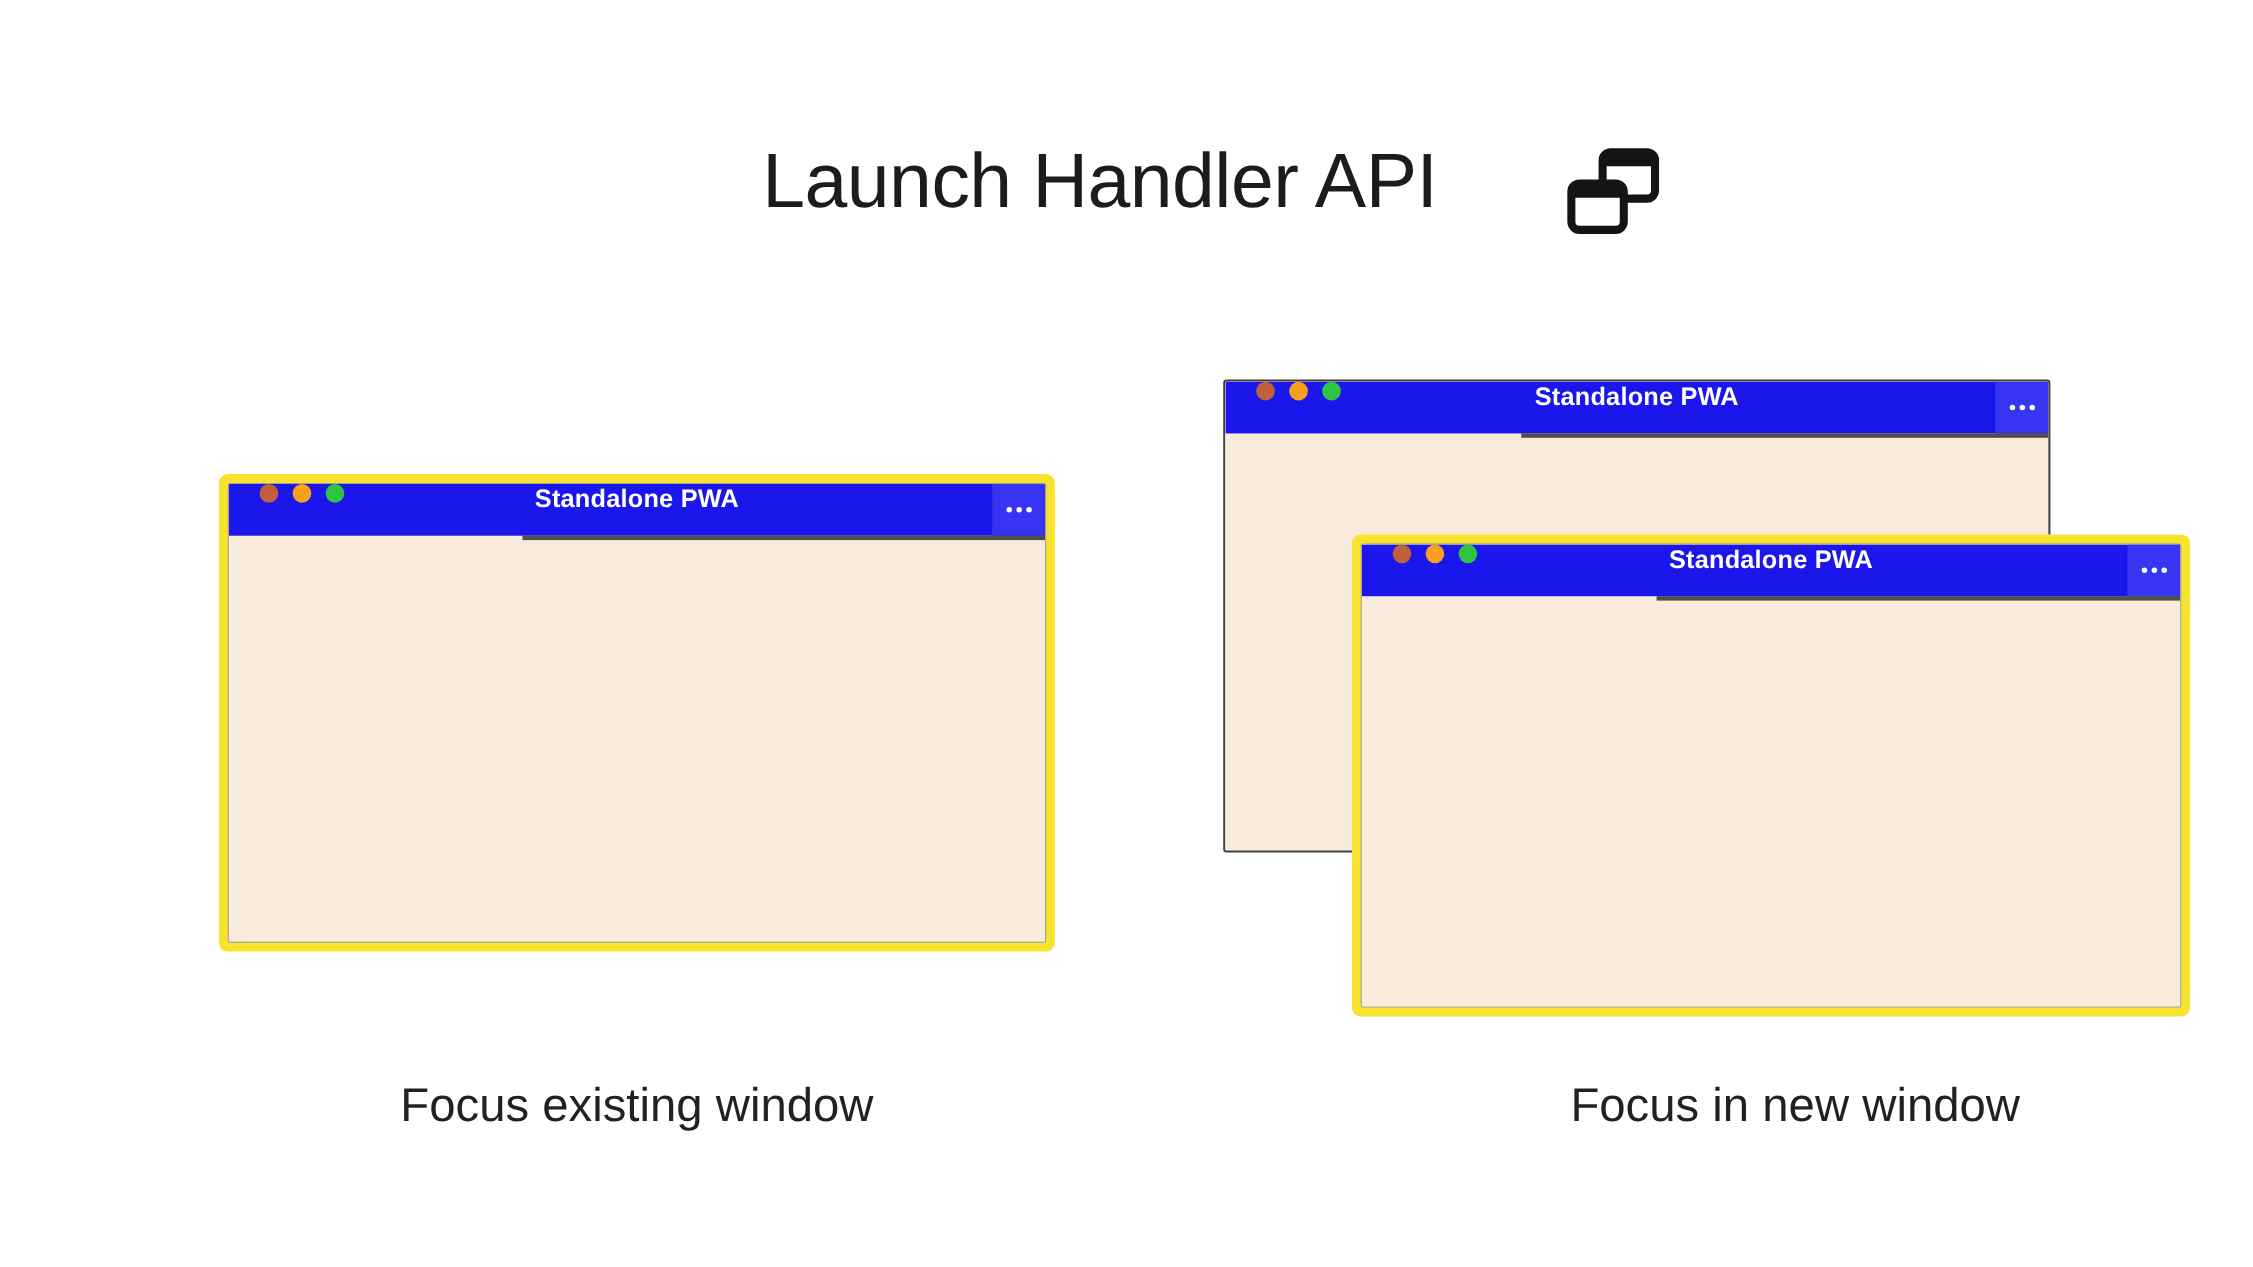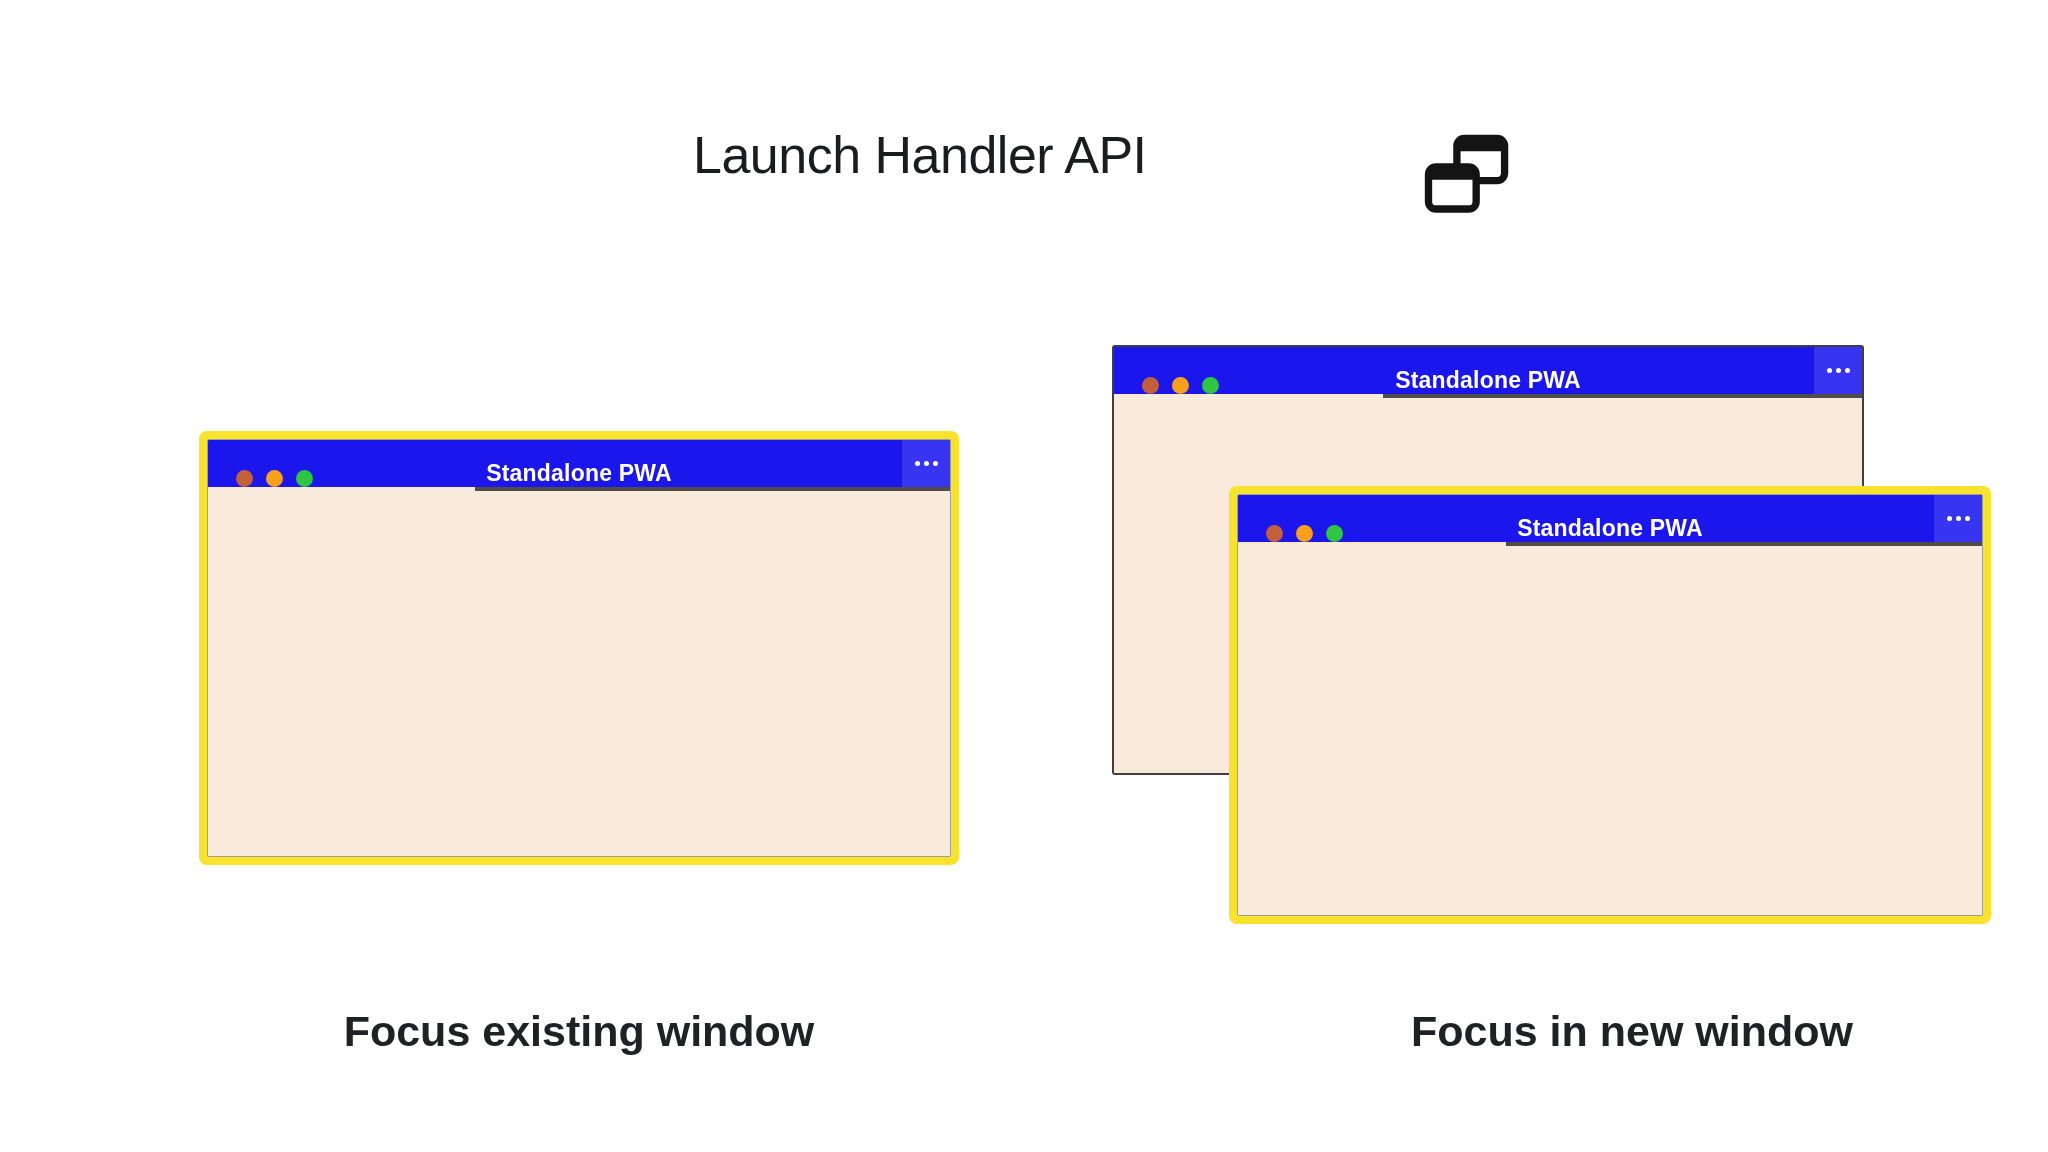--- a/index.html
+++ b/index.html
@@ -8,21 +8,21 @@
     position: relative;
     background: #ffffff;
     font-family: "Liberation Sans", sans-serif;
     overflow: hidden;
   }
 
   
   .slide-title {
     position: absolute;
     left: 693px; top: 128px;
-    font-size: 52px;
+    font-size: 70px;
     line-height: 1.05;
     font-weight: 400;
     letter-spacing: -0.5px;
     color: #1b1c1e;
     white-space: nowrap;
   }
   .title-icon {
     position: absolute;
     left: 1423px; top: 132px;
     width: 88px; height: 88px;
@@ -51,21 +51,21 @@
     overflow: hidden;
   }
   .pwa-window.plain .win-frame { border: none; border-radius: 0; }
 
   .titlebar {
     position: relative;
     height: 47px;
     flex: 0 0 47px;
     background: var(--titlebar_blue, #1A16EC);
     display: flex;
-    align-items: flex-end;
+    align-items: flex-start;
     padding-left: 28px;
     z-index: 1;
   }
   .titlebar::after {            
     content: "";
     position: absolute;
     left: 36%; right: 0; bottom: -4px;
     height: 4px;
     background: rgba(32,32,32,0.78);
   }
@@ -99,23 +99,23 @@
   .win-body { flex: 1 1 auto; background: var(--window_body, #F8EBDB); }
 
   
   .left-window  { left: 199px;  top: 431px; width: 760px; height: 434px; z-index: 1; }
   .back-window  { left: 1112px; top: 345px; width: 752px; height: 430px; z-index: 1; }
   .front-window { left: 1229px; top: 486px; width: 762px; height: 438px; z-index: 2; }
 
   
   .caption {
     position: absolute;
-    top: 1006px;
+    top: 980px;
     font-size: 43px;
-    font-weight: 700;
+    font-weight: 400;
     color: var(--text_dark, #1F2125);
     text-align: center;
     line-height: 1.2;
   }
   .caption-left  { left: 199px;  width: 760px; }
   .caption-right { left: 1232px; width: 800px; }
 </style>
 </head>
 <body>
 

